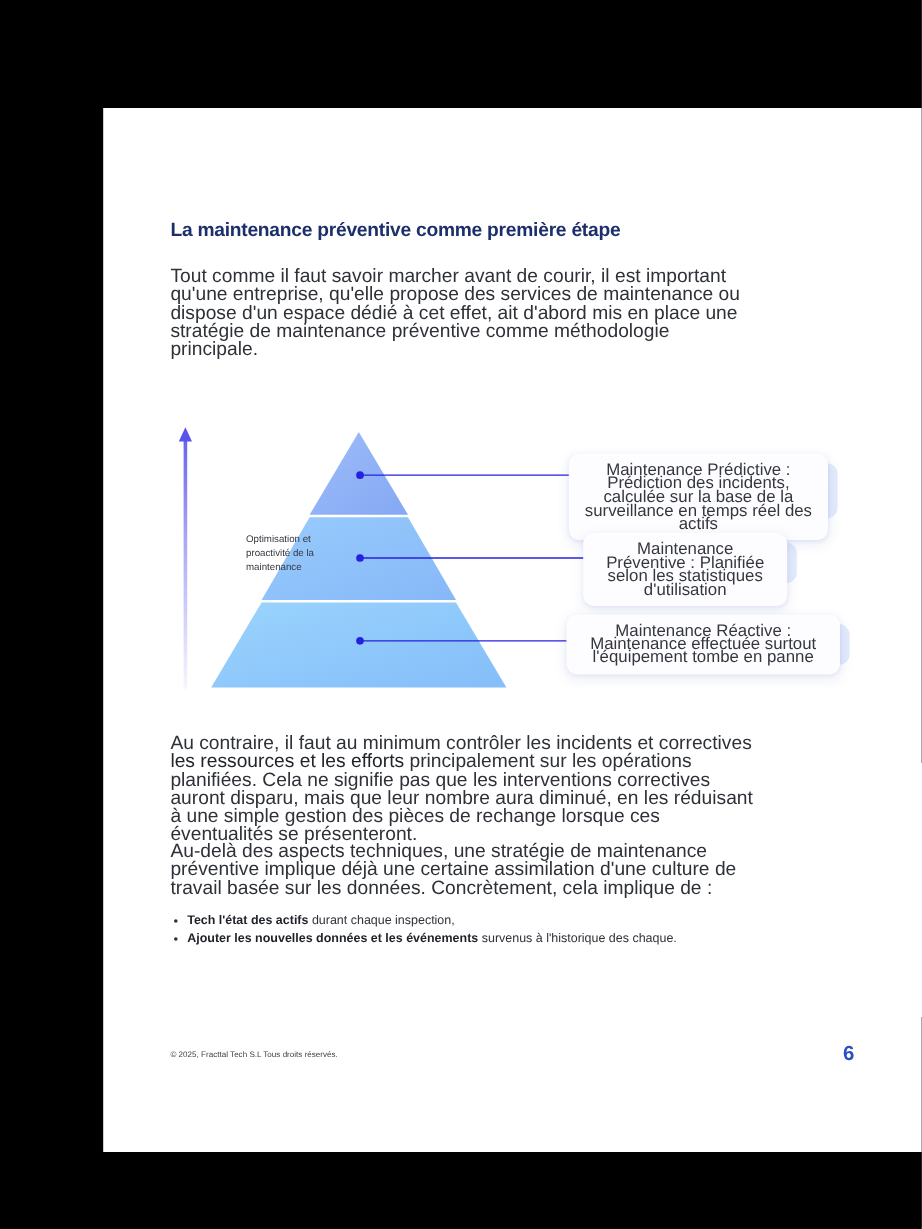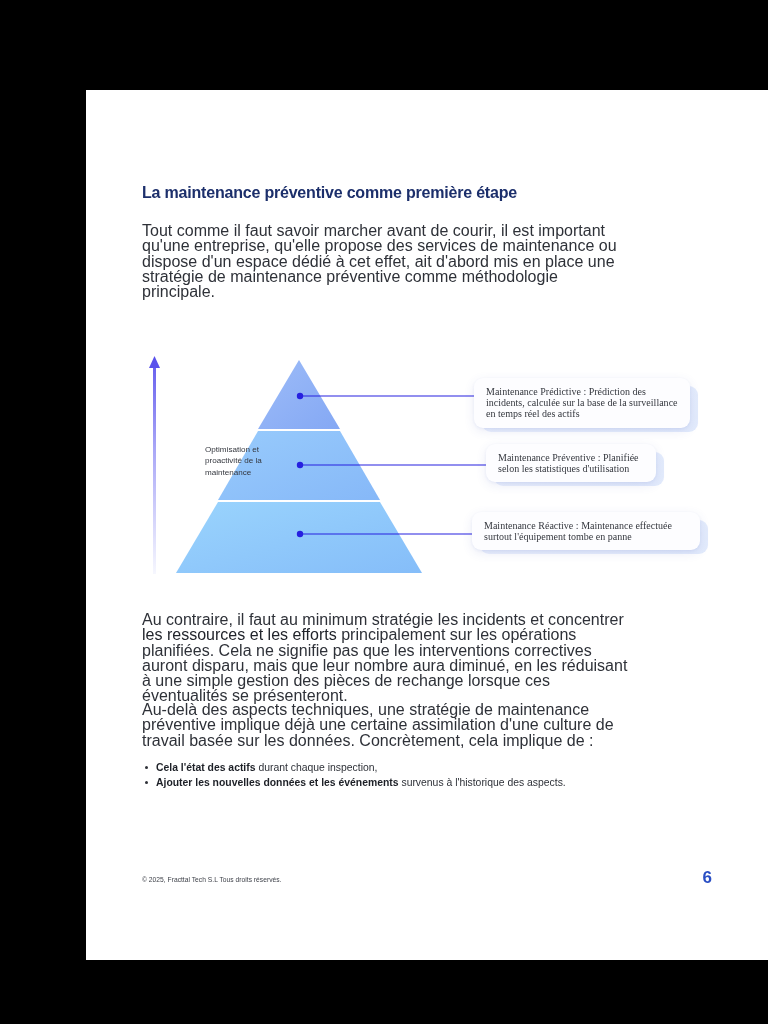--- a/index.html
+++ b/index.html
@@ -98,27 +98,26 @@
     color:#34373e;
     margin-left:47px;
   }
 
   .callout {
     position:absolute;
     background:#fdfdff;
     border-radius:9px;
     box-shadow:0 3px 11px rgba(60,80,180,.11),
                0 1px 3px rgba(60,80,180,.07);
-    text-align:left;
-    font-size:10px;
+    text-align:center;
+    font-size:14px;
     line-height:11.2px;
     color:#34373e;
     padding:8px 12px;
     letter-spacing:.01px;
-    font-family:Liberation Serif, serif;
   }
   #callout-1 { left:332px; top:26px;  width:216px; }
   #callout-2 { left:344px; top:92px;  width:170px; }
   #callout-3 { left:330px; top:160px; width:228px; }
 
   .callout-shadowplate {
     position:absolute;
     border-radius:9px;
     background:linear-gradient(135deg,#e8eefc,#dde7fb);
     opacity:.85;
@@ -185,26 +184,26 @@
     <div class="callout-shadowplate" id="plate-1"></div>
     <div class="callout-shadowplate" id="plate-2"></div>
     <div class="callout-shadowplate" id="plate-3"></div>
 
     <div class="callout" id="callout-1">Maintenance Prédictive : Prédiction des incidents, calculée sur la base de la surveillance en temps réel des actifs</div>
     <div class="callout" id="callout-2">Maintenance Préventive : Planifiée selon les statistiques d'utilisation</div>
     <div class="callout" id="callout-3">Maintenance Réactive : Maintenance effectuée surtout l'équipement tombe en panne</div>
   </div>
 
   <p class="para" id="para3">
-    <span>Au contraire, il faut au minimum stratégie les incidents et concentrer </span><b>les ressources et les efforts</b><span> principalement sur les opérations planifiées. Cela ne signifie pas que les interventions correctives auront disparu, mais que leur nombre aura diminué, en les réduisant à une simple gestion des pièces de rechange lorsque ces éventualités se présenteront.</span>
+    <span>Au contraire, il faut au minimum contrôler les incidents et correctives </span><b>les ressources et les efforts</b><span> principalement sur les opérations planifiées. Cela ne signifie pas que les interventions correctives auront disparu, mais que leur nombre aura diminué, en les réduisant à une simple gestion des pièces de rechange lorsque ces éventualités se présenteront.</span>
   </p>
 
   <p class="para" id="para4">Au-delà des aspects techniques, une stratégie de maintenance préventive implique déjà une certaine assimilation d'une culture de travail basée sur les données. Concrètement, cela implique de :</p>
 
   <ul id="bullets">
-    <li><b>Cela l'état des actifs</b><span> durant chaque inspection,</span></li>
-    <li><b>Ajouter les nouvelles données et les événements</b><span> survenus à l'historique des aspects.</span></li>
+    <li><b>Tech l'état des actifs</b><span> durant chaque inspection,</span></li>
+    <li><b>Ajouter les nouvelles données et les événements</b><span> survenus à l'historique des chaque.</span></li>
   </ul>
 
   <div class="footer-copy">© 2025, Fracttal Tech S.L Tous droits réservés.</div>
   <div class="footer-page">6</div>
 
 </div>
 
 </body></html>

